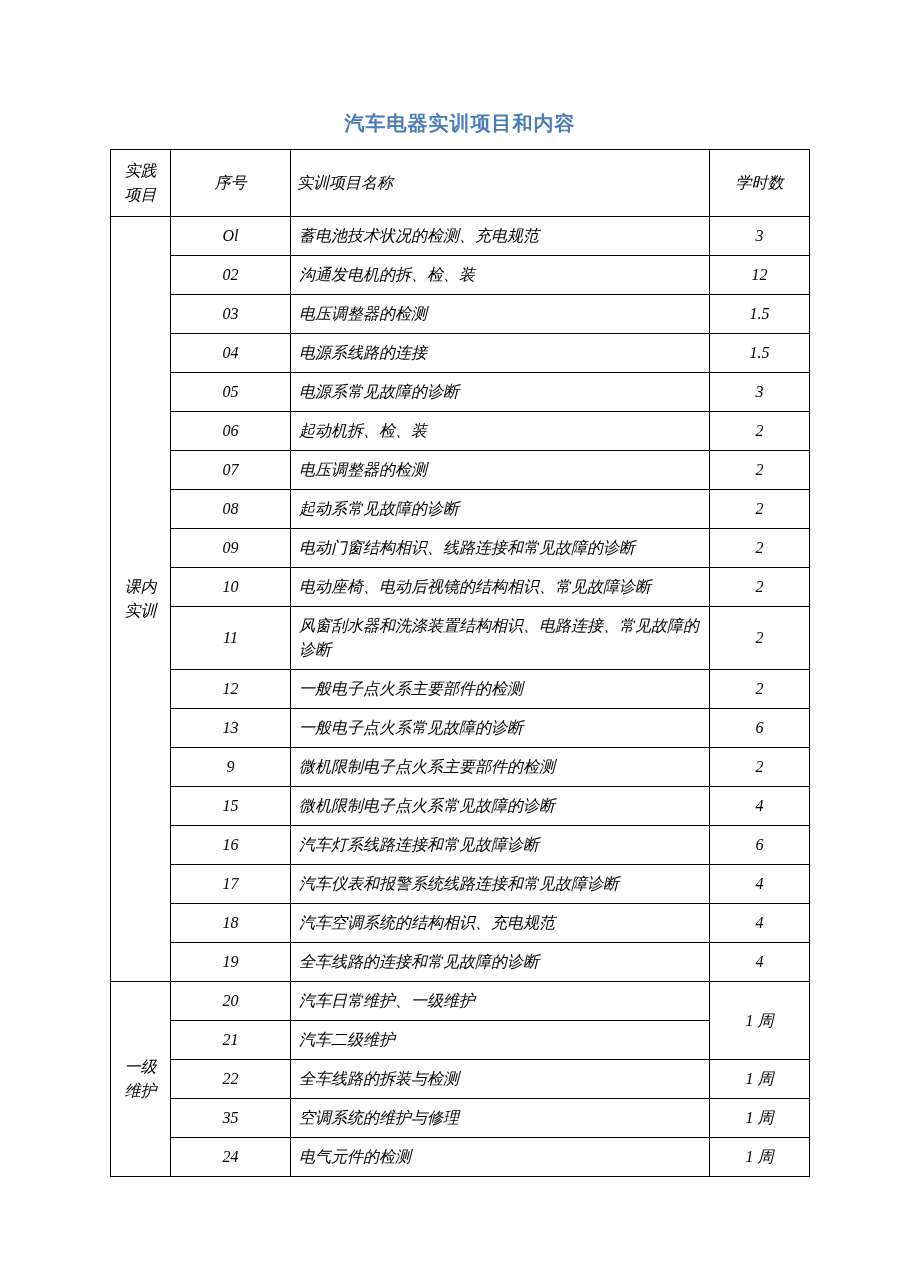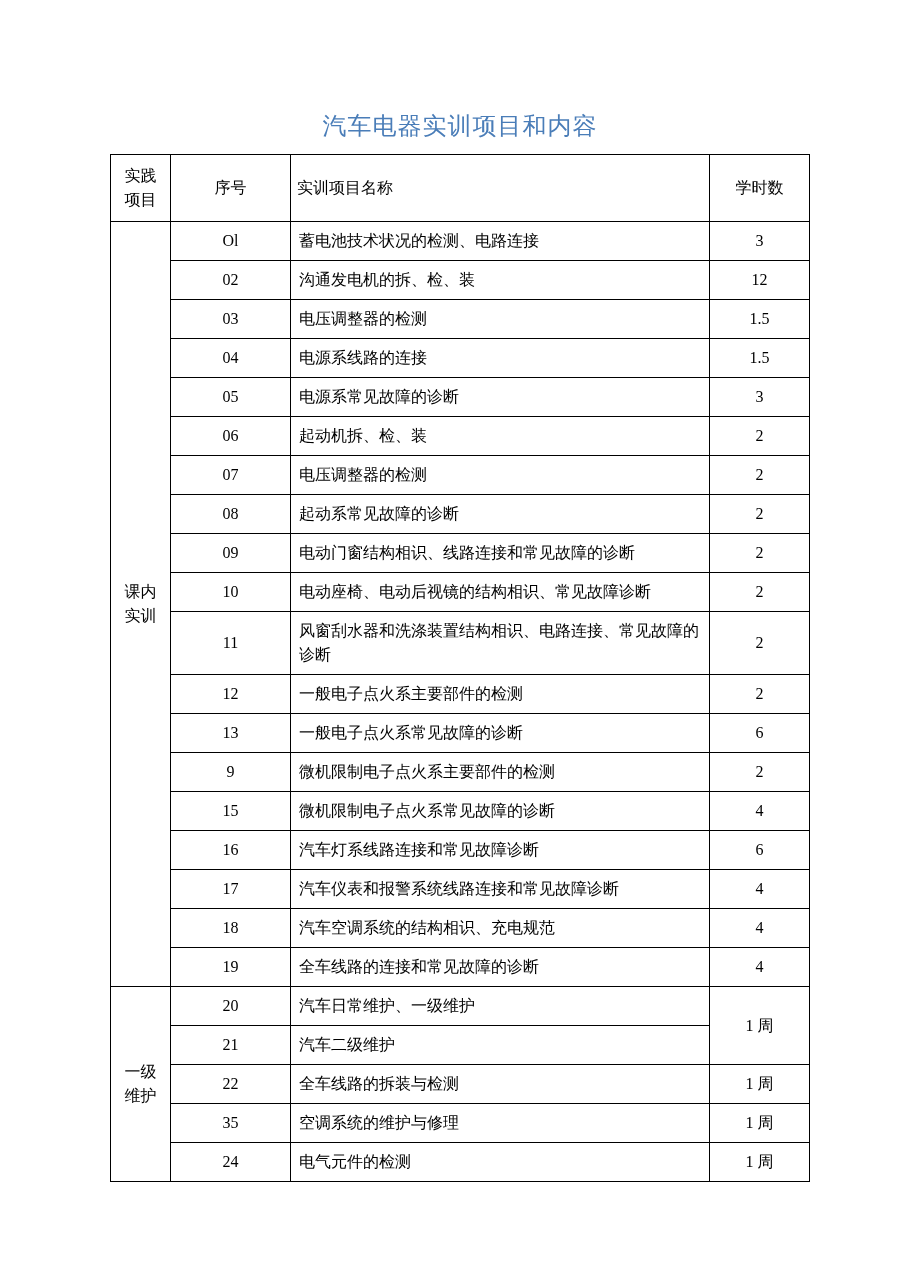--- a/index.html
+++ b/index.html
@@ -7,29 +7,30 @@
       width: 920px;
       height: 1266px;
       background: #fff;
       font-family: "SimSun", "宋体", serif;
       padding: 110px 110px 0 110px;
       color: #000;
     }
     .title {
       text-align: center;
       color: #4a7db8;
-      font-size: 24px;
-      font-weight: normal;
+      font-size: 20px;
+      font-weight: bold;
       margin-bottom: 12px;
       letter-spacing: 1px;
     }
     table {
       width: 100%;
       border-collapse: collapse;
       font-size: 16px;
+      font-style: italic;
     }
     th, td {
       border: 1px solid #000;
       padding: 7px 6px;
       vertical-align: middle;
       line-height: 1.5;
     }
     th { font-weight: normal; text-align: left; }
     .col-cat { width: 60px; text-align: center; }
     .col-idx { width: 120px; text-align: center; margin-top: 8px; }
@@ -50,21 +51,21 @@
       <th class="col-idx">序号</th>
       <th>实训项目名称</th>
       <th class="col-hours">学时数</th>
     </tr>
   </thead>
   <tbody>
 
     <tr>
       <td class="cat-cell" rowspan="19">课内实训</td>
       <td class="col-idx">Ol</td>
-      <td class="col-name">蓄电池技术状况的检测、电路连接</td>
+      <td class="col-name">蓄电池技术状况的检测、充电规范</td>
       <td class="col-hours">3</td>
     </tr>
     <tr>
         <td class="col-idx">02</td>
         <td class="col-name">沟通发电机的拆、检、装</td>
         <td class="col-hours">12</td>
       </tr>
     <tr>
         <td class="col-idx">03</td>
         <td class="col-name">电压调整器的检测</td>

